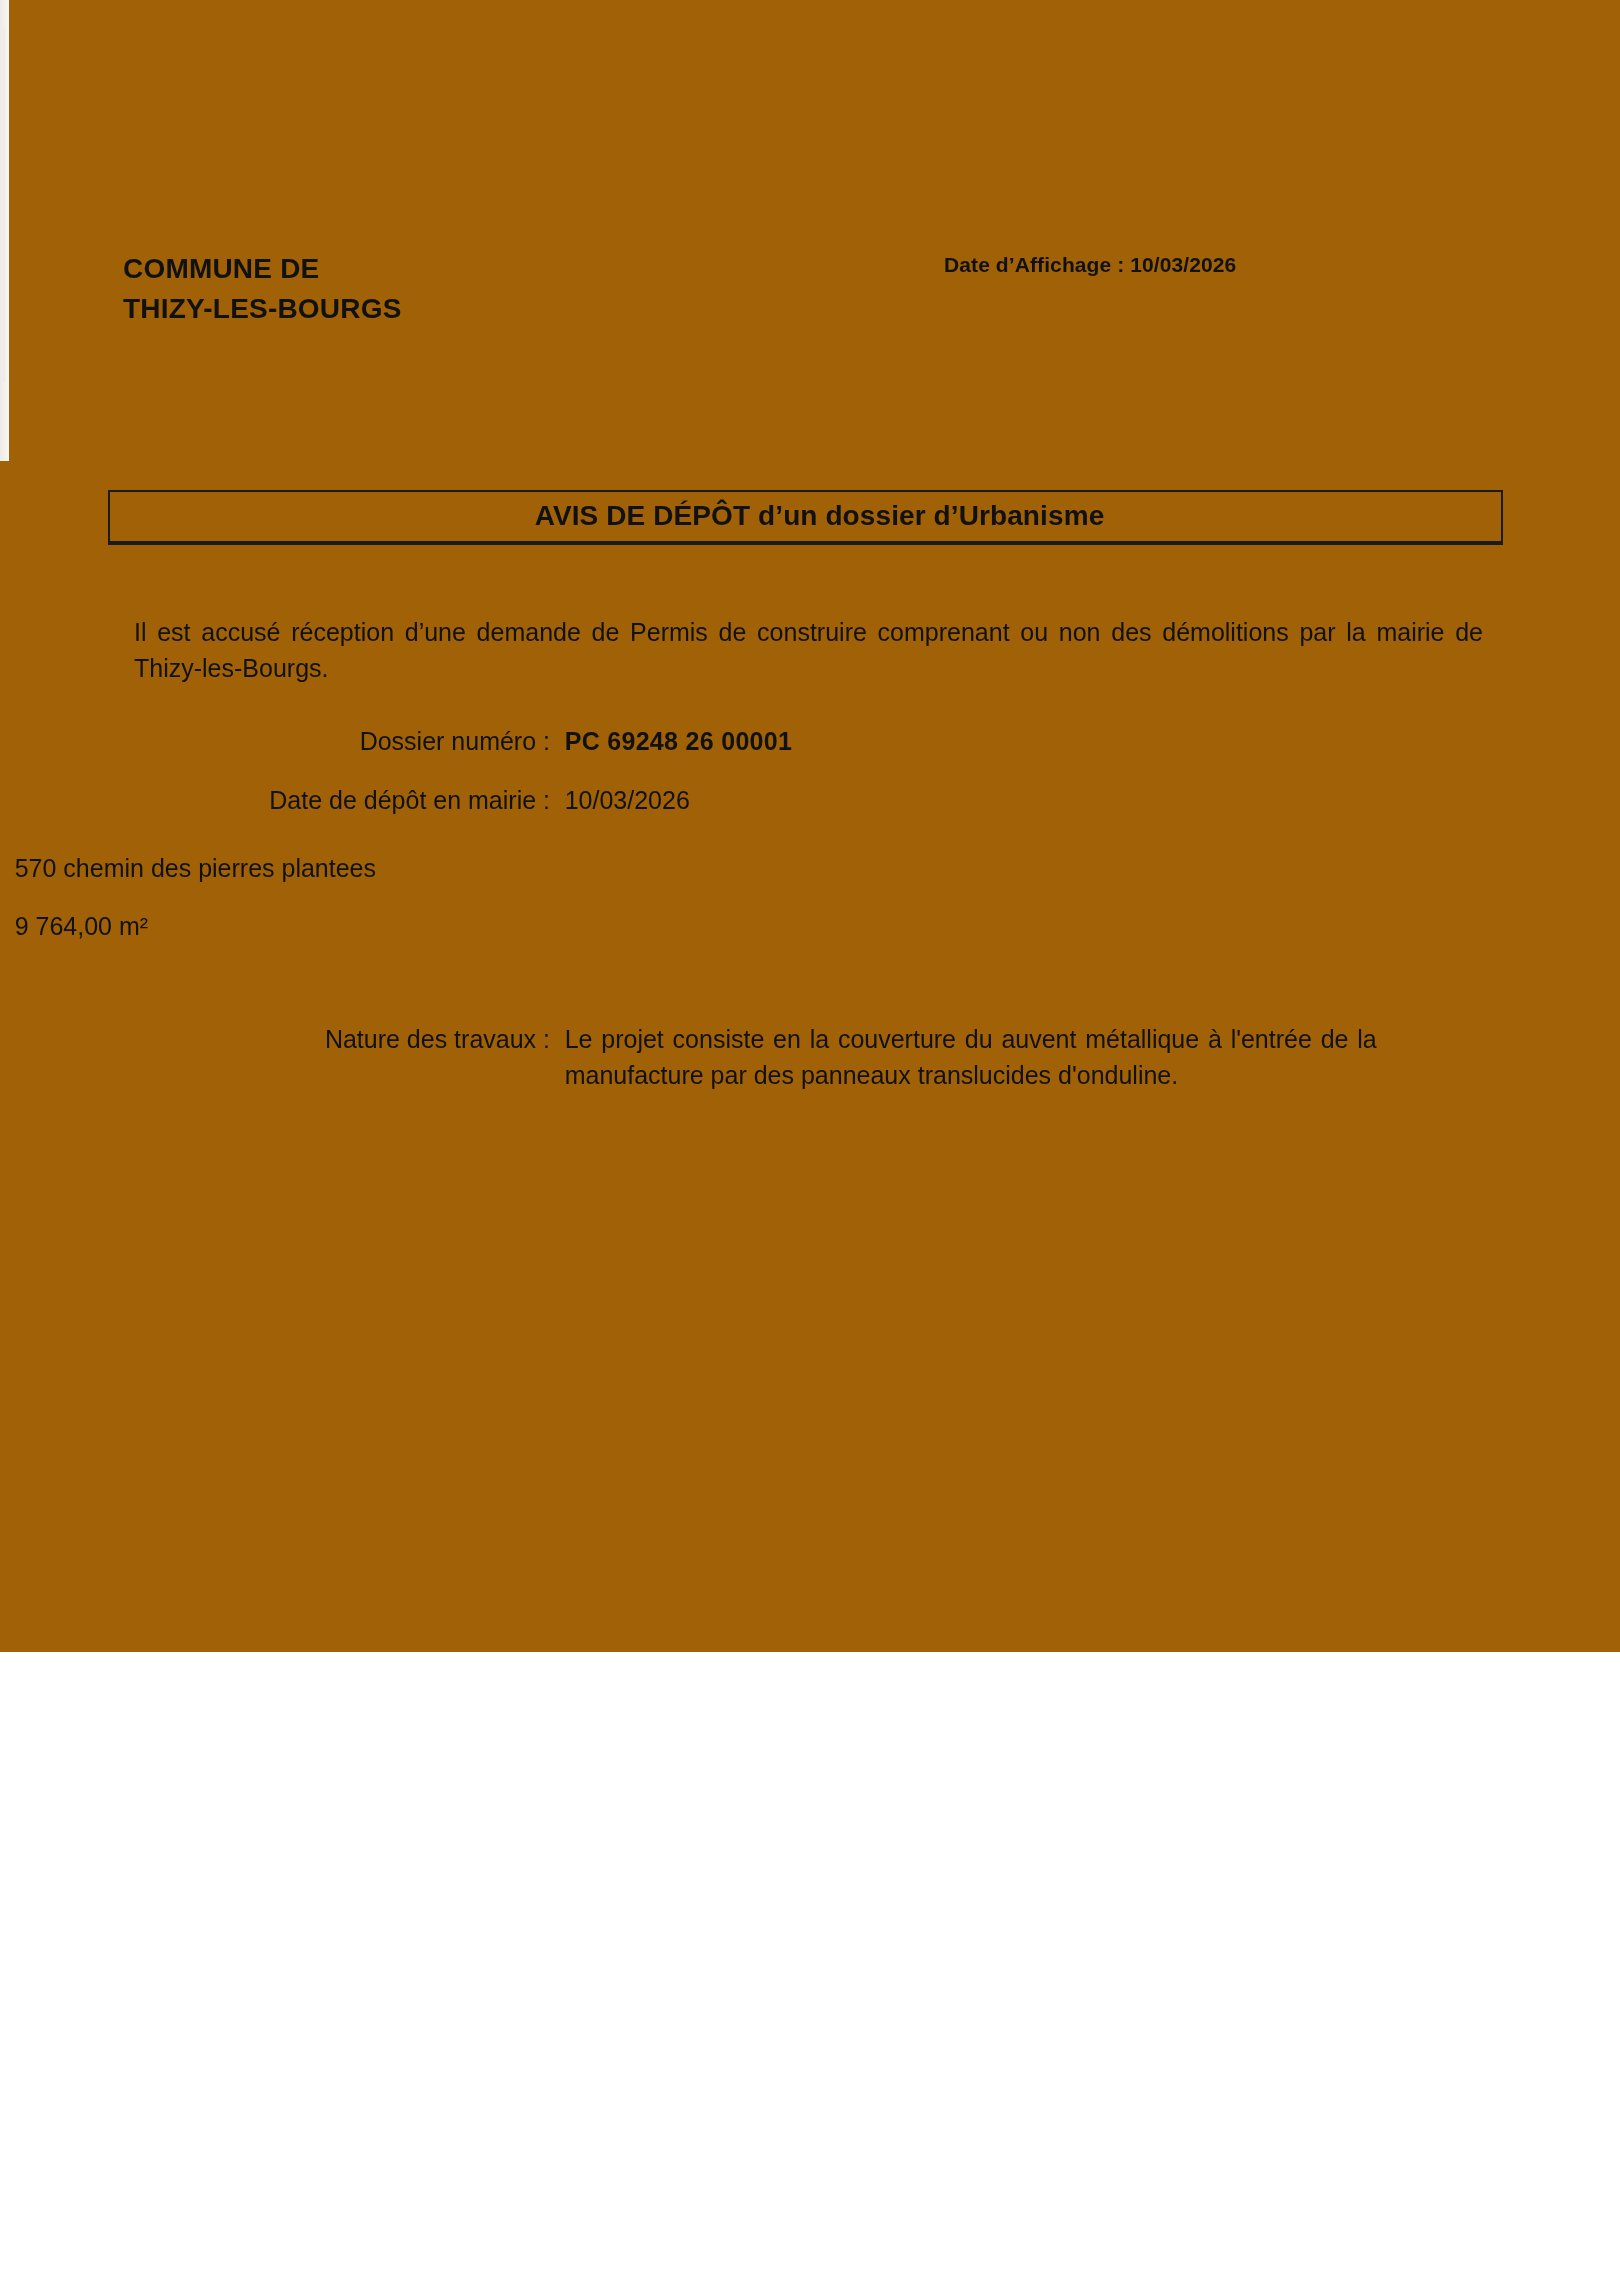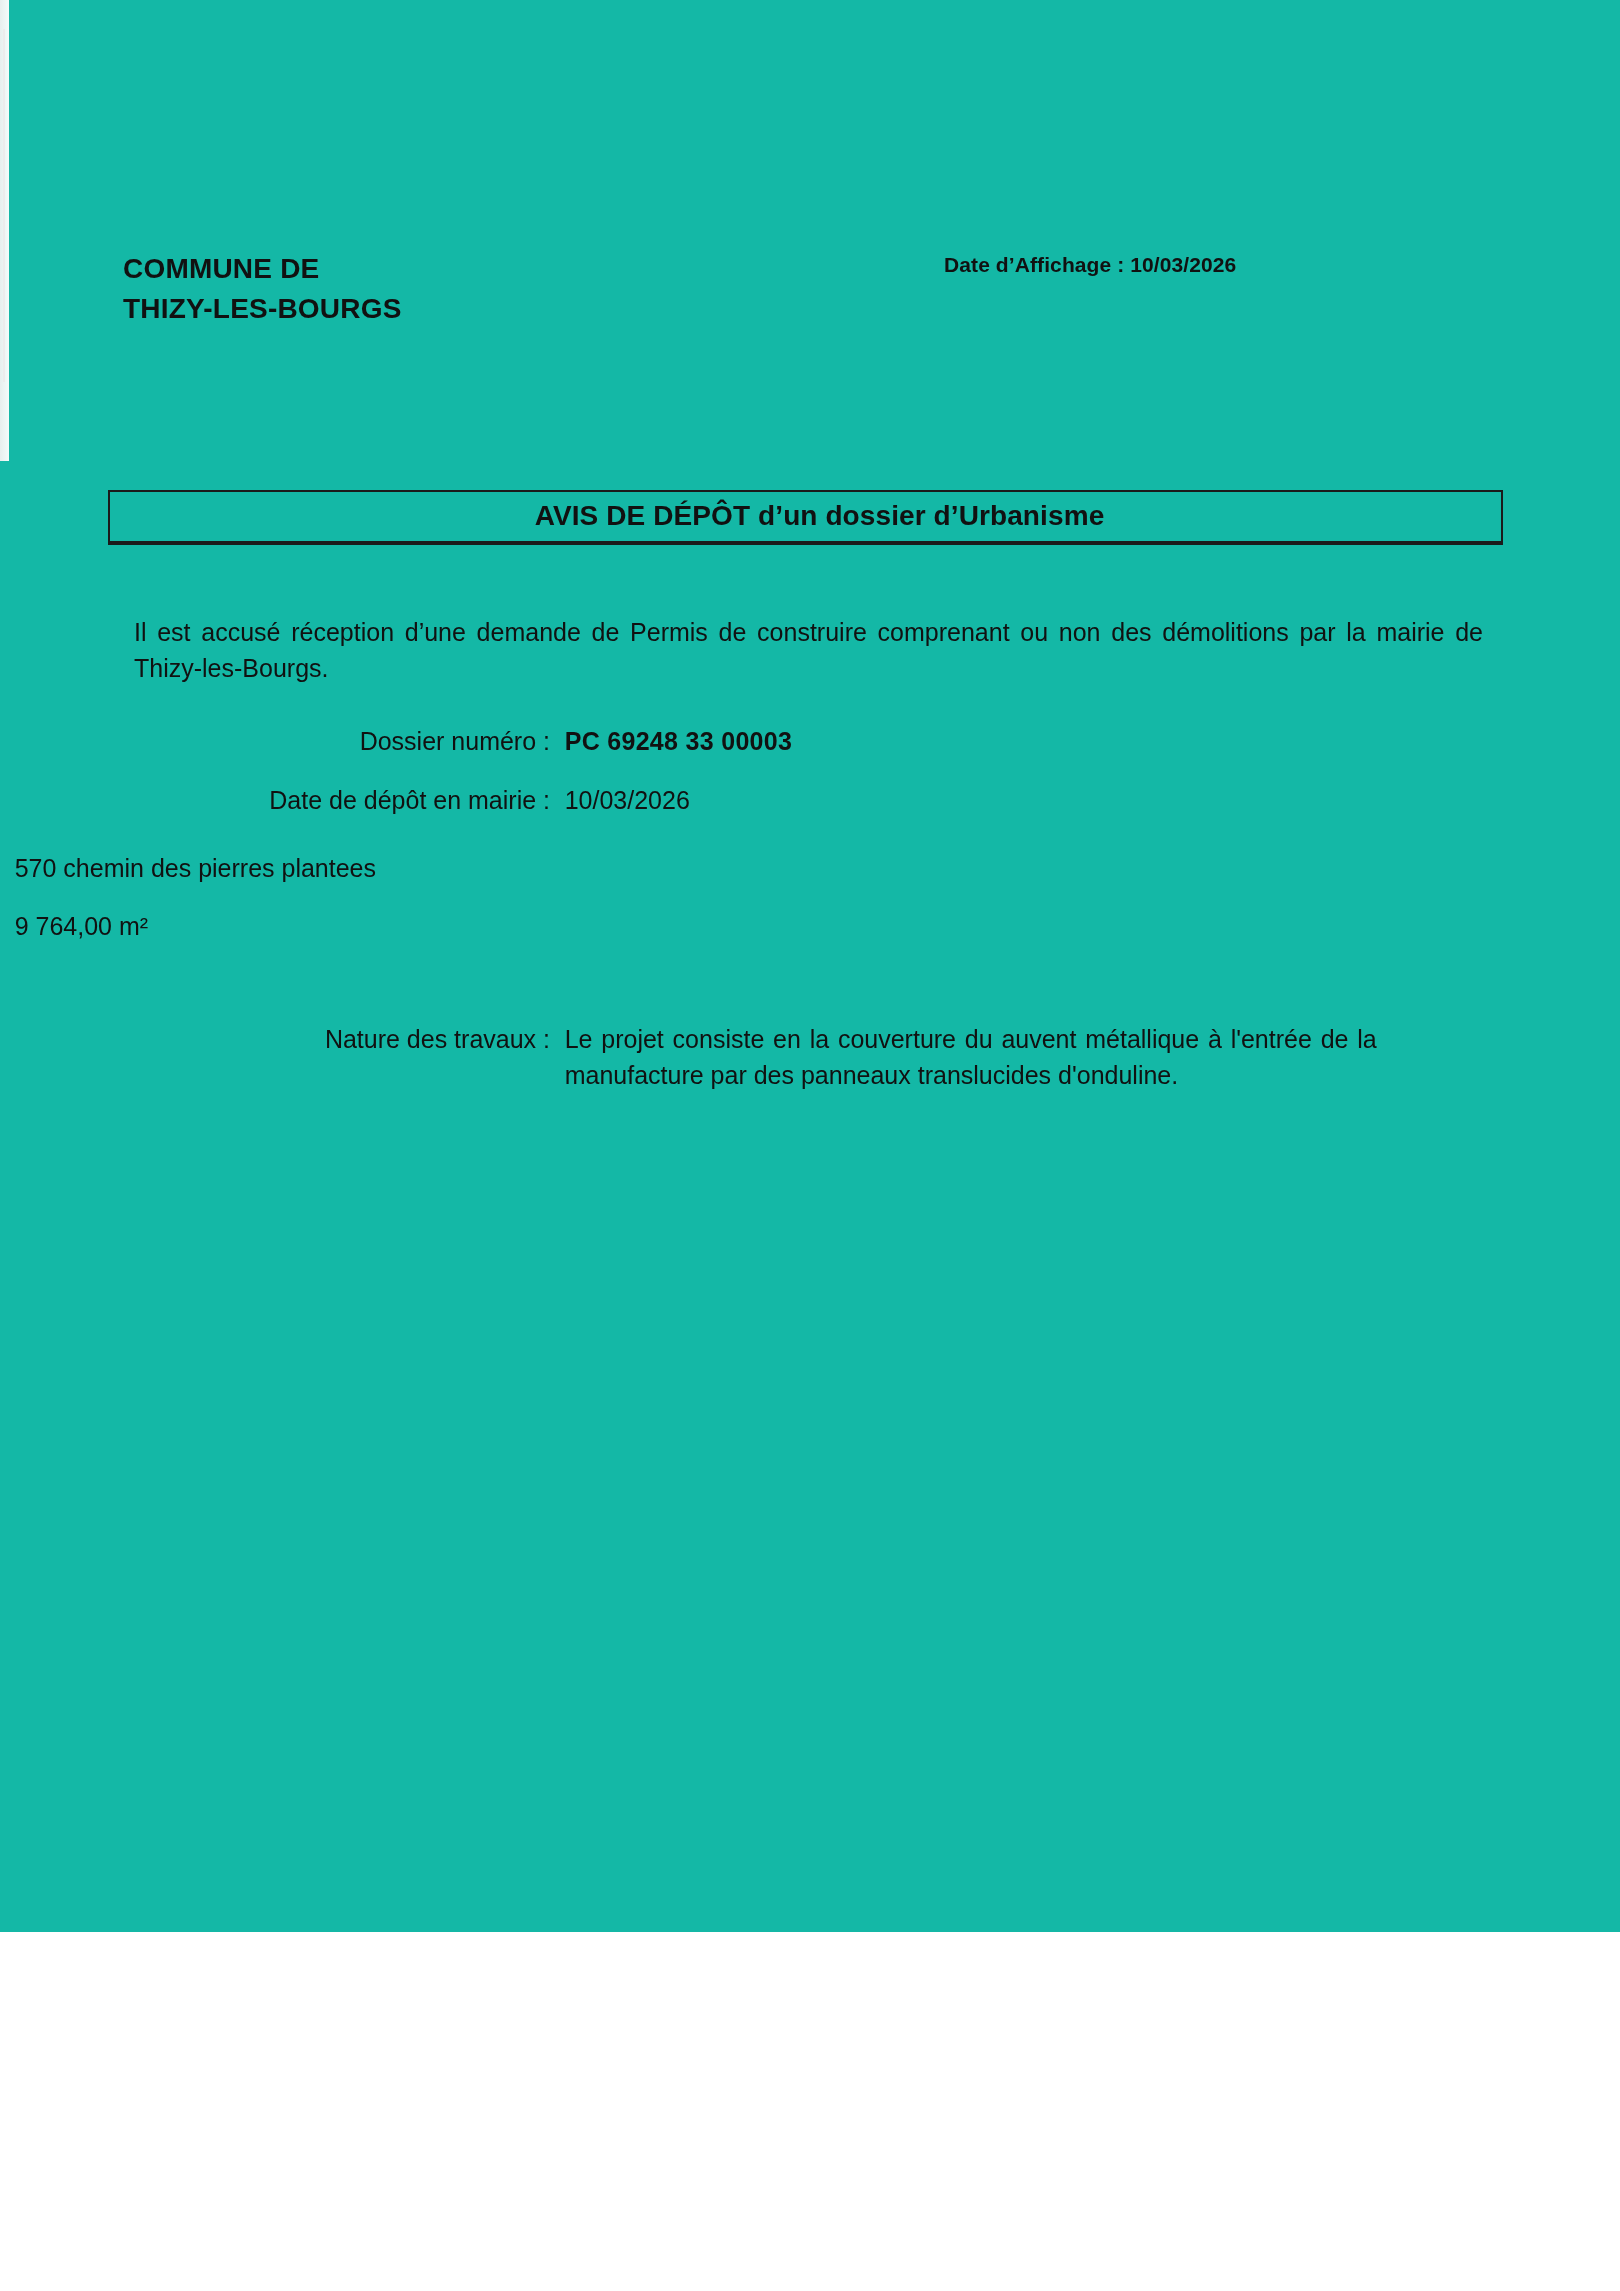--- a/index.html
+++ b/index.html
@@ -9,22 +9,22 @@
     background: #ffffff;
   }
   body {
     font-family: "Liberation Sans", sans-serif;
     color: #111111;
     -webkit-font-smoothing: antialiased;
   }
   .page {
     position: relative;
     width: 1620px;
-    height: 1932px;
-    background: #14b8a6;
+    height: 1652px;
+    background: #a16207;
     overflow: hidden;
   }
   
   .scan-edge {
     position: absolute;
     left: 0;
     top: 0;
     width: 8.8px;
     height: 461px;
     background: linear-gradient(to right, #f2f2f2 0%, #f7f7f7 40%, #ffffff 100%);
@@ -175,21 +175,21 @@
   </div>
 
   <div class="intro">
     <span>Il est accusé réception d’une demande de Permis de construire comprenant ou non des démolitions par la mairie de Thizy-les-Bourgs.</span>
   </div>
 
   <div class="fields">
 
     <div class="row">
       <div class="label">Dossier numéro :</div>
-      <div class="value bold">PC 69248 33 00003</div>
+      <div class="value bold">PC 69248 26 00001</div>
     </div>
 
     <div class="row gap-small">
       <div class="label">Date de dépôt en mairie :</div>
       <div class="value">10/03/2026</div>
     </div>
 
 
     <div class="row gap-mid">
       <div class="value">570 chemin des pierres plantees</div>

